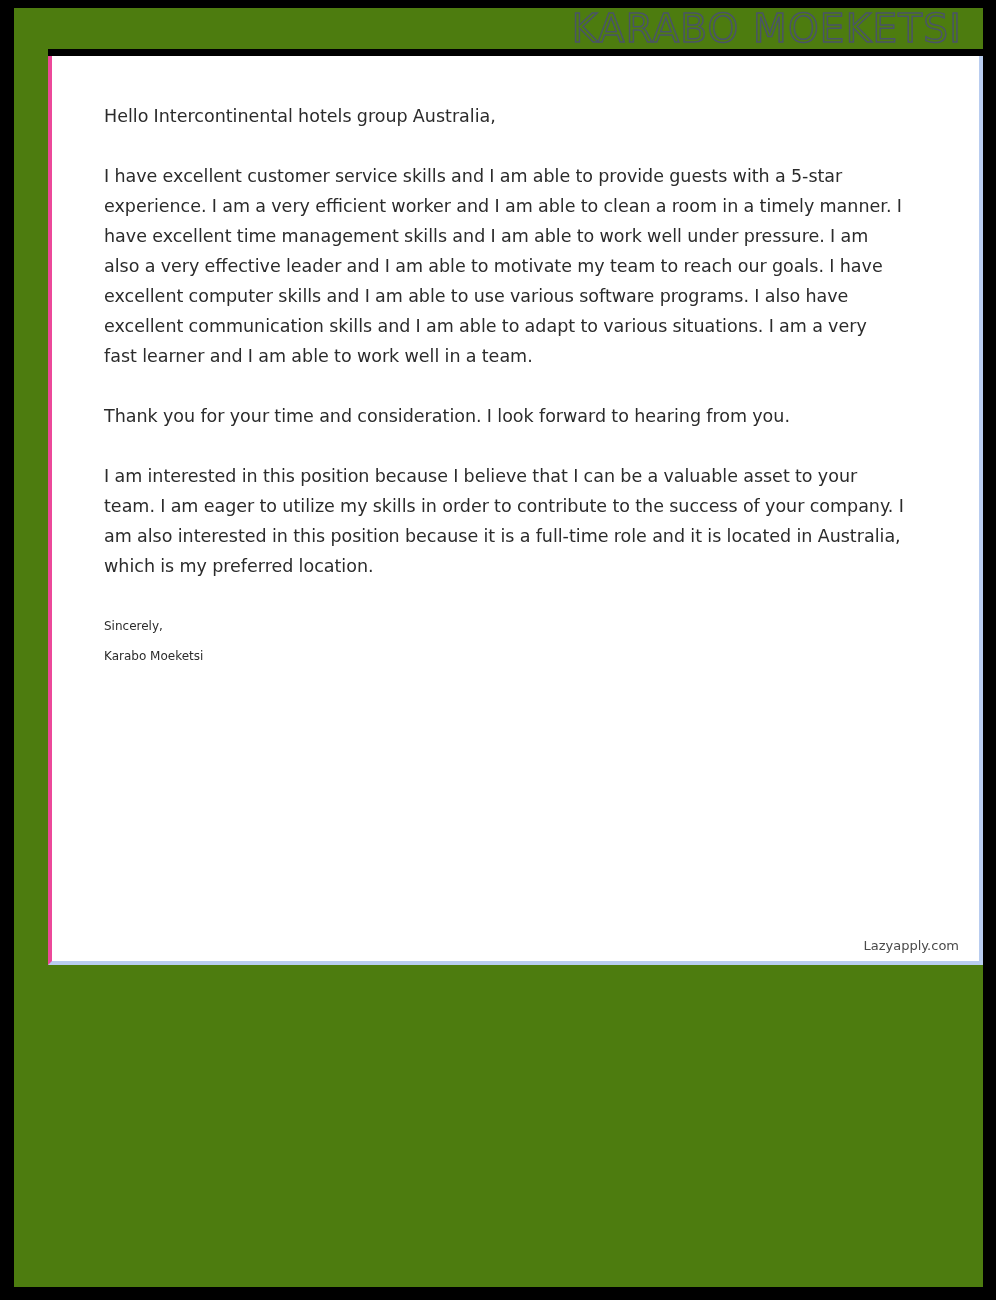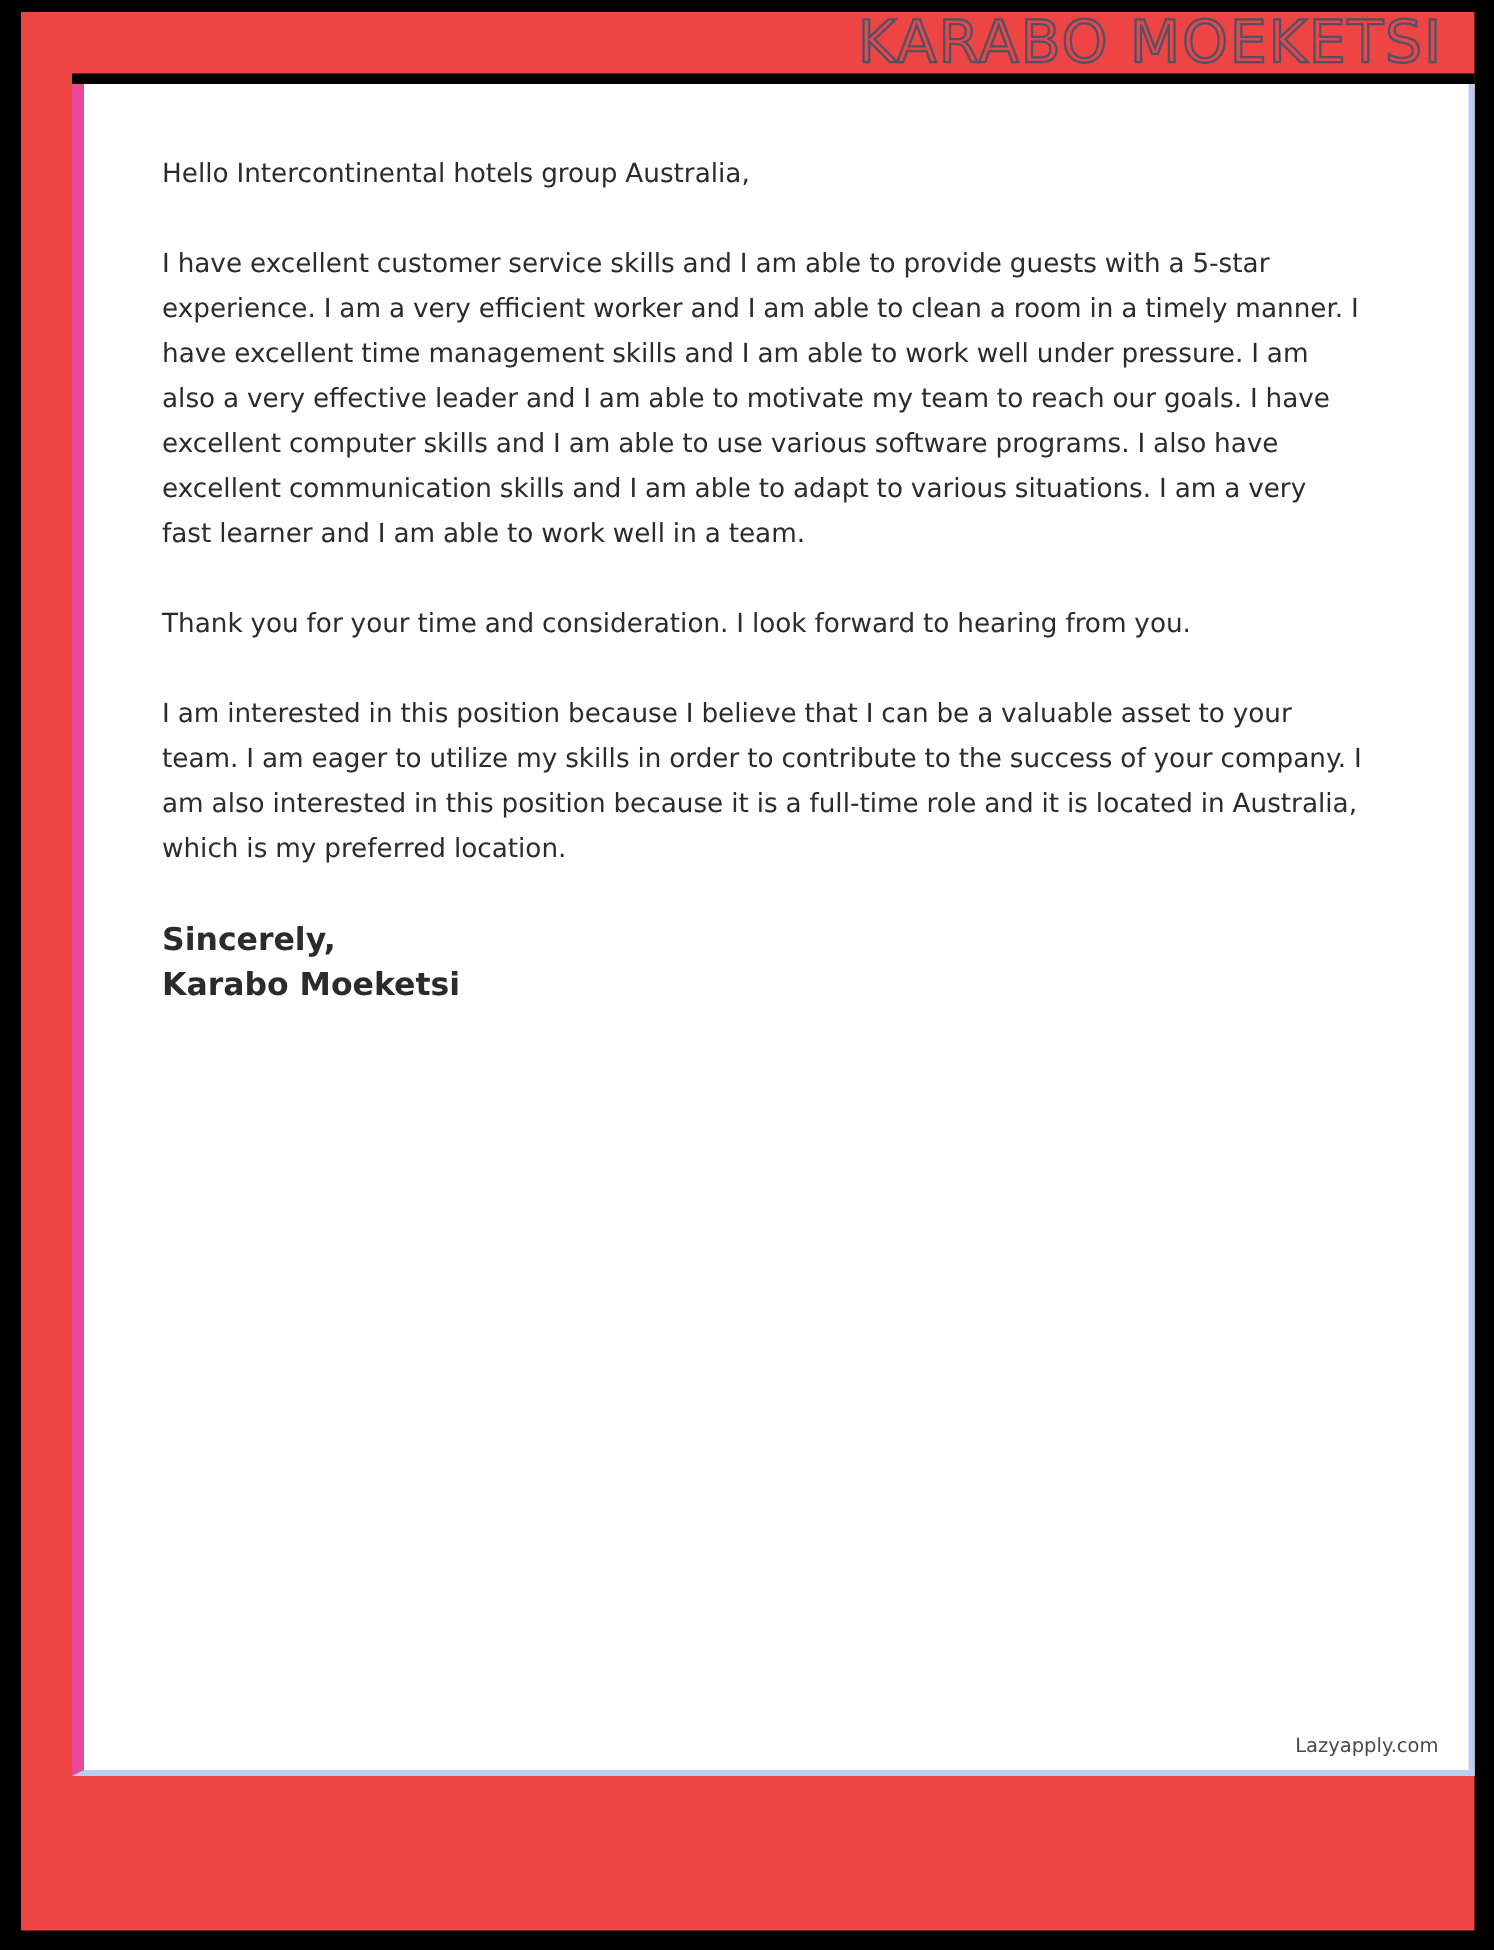--- a/index.html
+++ b/index.html
@@ -19,21 +19,21 @@
     position: absolute;
     left: 0;
     top: 0;
     width: 996px;
     height: 1300px;
     box-sizing: border-box;
     border-top: 8px solid #000000;
     border-left: 14px solid #000000;
     border-right: 13px solid #000000;
     border-bottom: 13px solid #000000;
-    background: #ef4444;
+    background: #4d7c0f;
   }
 
   
   #letter-header {
     position: absolute;
     left: 0;
     top: 0;
     width: 969px;
     height: 41px;
     display: flex;
@@ -64,24 +64,24 @@
     height: 7px;
     background: #000000;
   }
 
   
   #letter-page {
     position: absolute;
     left: 34px;
     top: 48px;
     width: 935px;
-    height: 1128px;
+    height: 909px;
     box-sizing: border-box;
     background: #ffffff;
-    border-left: 8px solid #ec4899;
+    border-left: 4px solid #ec4899;
     border-right: 4px solid #b9cdf0;
     border-bottom: 4px solid #b9cdf0;
   }
 
   #letter-body {
     position: absolute;
     left: 52px;
     top: 45px;
     width: 800px;
   }
@@ -91,25 +91,24 @@
     font-size: 17.5px;
     line-height: 30px;
     color: #2b2b2b;
     margin: 0 0 30px 0;
     text-align: left;
     word-spacing: -0.3px;
   }
 
   .signature-line {
     font-family: "DejaVu Sans", sans-serif;
-    font-size: 21px;
+    font-size: 12px;
     line-height: 30px;
     color: #2b2b2b;
     margin: 0;
-    font-weight: bold;
   }
 
   #signature-block {
     margin-bottom: 10px;
   }
 
   #letter-date {
     font-family: "DejaVu Sans", sans-serif;
     font-size: 17.5px;
     line-height: 30px;

